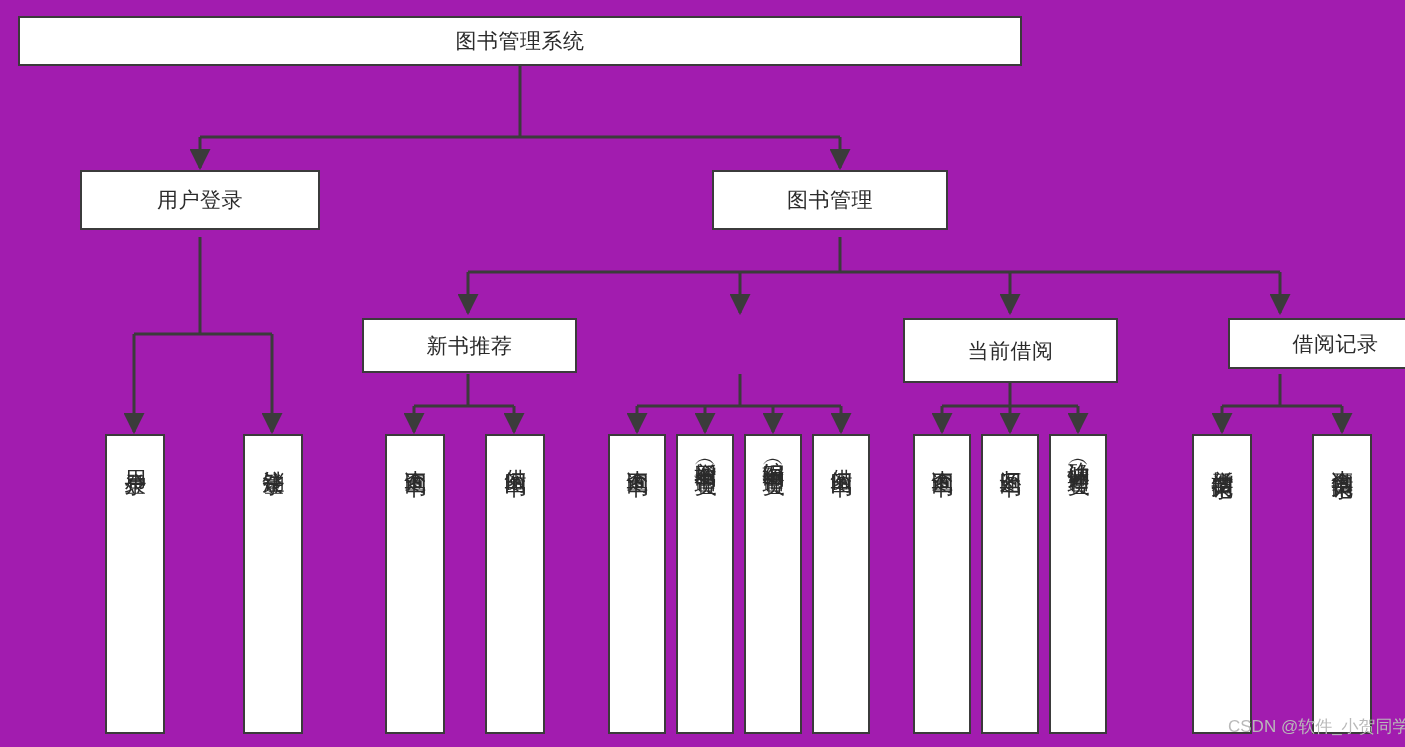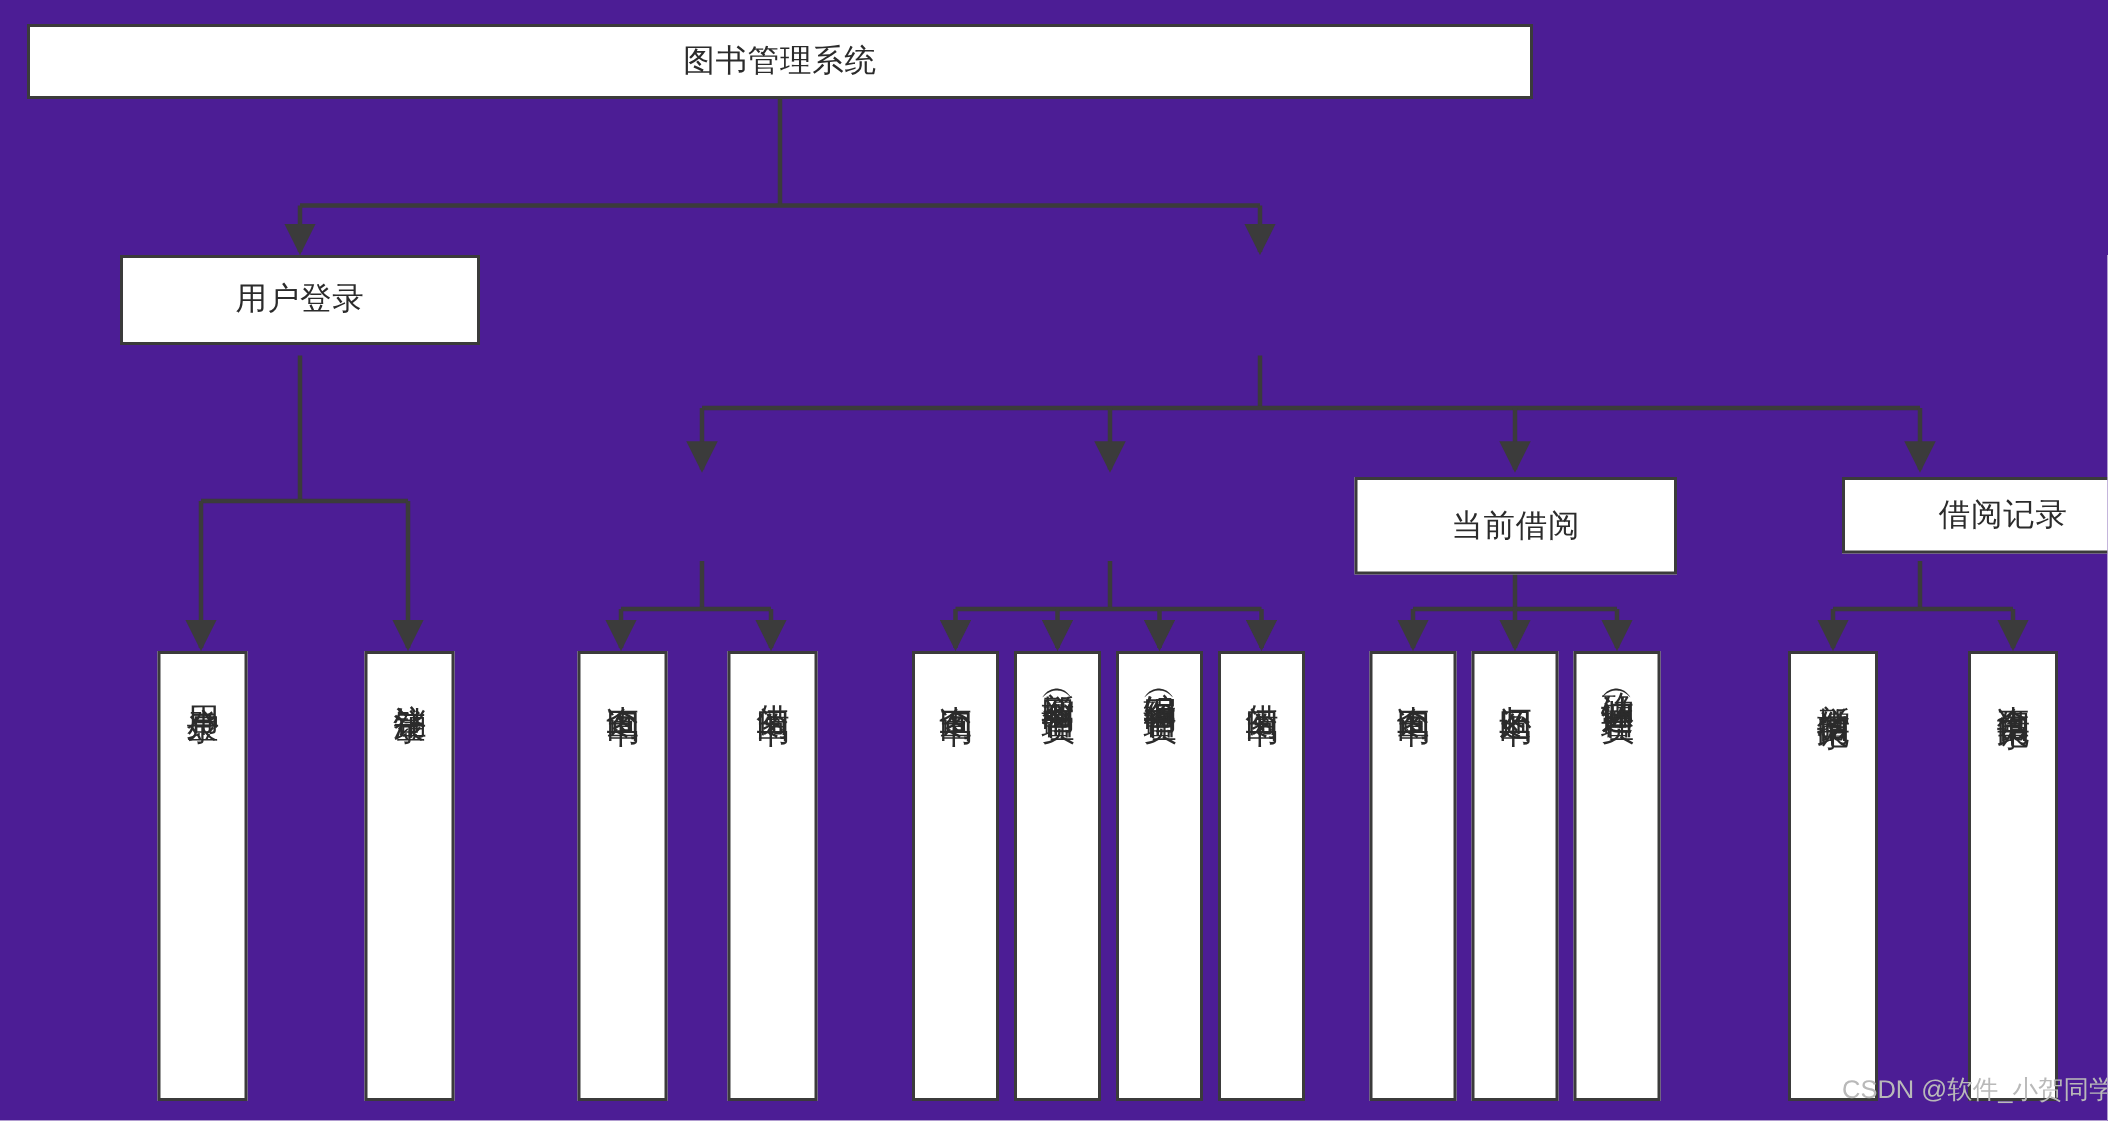--- a/index.html
+++ b/index.html
@@ -7,21 +7,21 @@
     padding: 0;
     background: #ffffff;
   }
   body {
     font-family: "Liberation Sans", "DejaVu Sans", sans-serif;
   }
   #diagram-root {
     position: relative;
     width: 1405px;
     height: 747px;
-    background: #4c1d95;
+    background: #a21caf;
     overflow: hidden;
   }
   svg.edges {
     position: absolute;
     left: 0;
     top: 0;
     width: 1405px;
     height: 747px;
     pointer-events: none;
   }
@@ -122,21 +122,27 @@
     </g>
   </svg>
 
   <div class="node horizontal" style="left:18px; top:16px; width:1004px; height:50px;">
     <span class="node-label">图书管理系统</span>
   </div>
 
   <div class="node horizontal" style="left:80px; top:170px; width:240px; height:60px;">
     <span class="node-label">用户登录</span>
   </div>
+  <div class="node horizontal" style="left:712px; top:170px; width:236px; height:60px;">
+    <span class="node-label">图书管理</span>
+  </div>
 
+  <div class="node horizontal" style="left:362px; top:318px; width:215px; height:55px;">
+    <span class="node-label">新书推荐</span>
+  </div>
   <div class="node horizontal" style="left:903px; top:318px; width:215px; height:65px;">
     <span class="node-label">当前借阅</span>
   </div>
   <div class="node horizontal" style="left:1185px; top:318px; width:215px; height:51px;margin-left:43px;">
     <span class="node-label">借阅记录</span>
   </div>
 
   <div class="node vertical" style="left:105px; top:434px; width:60px; height:300px;">
     <span class="node-label">用户登录</span>
   </div>

